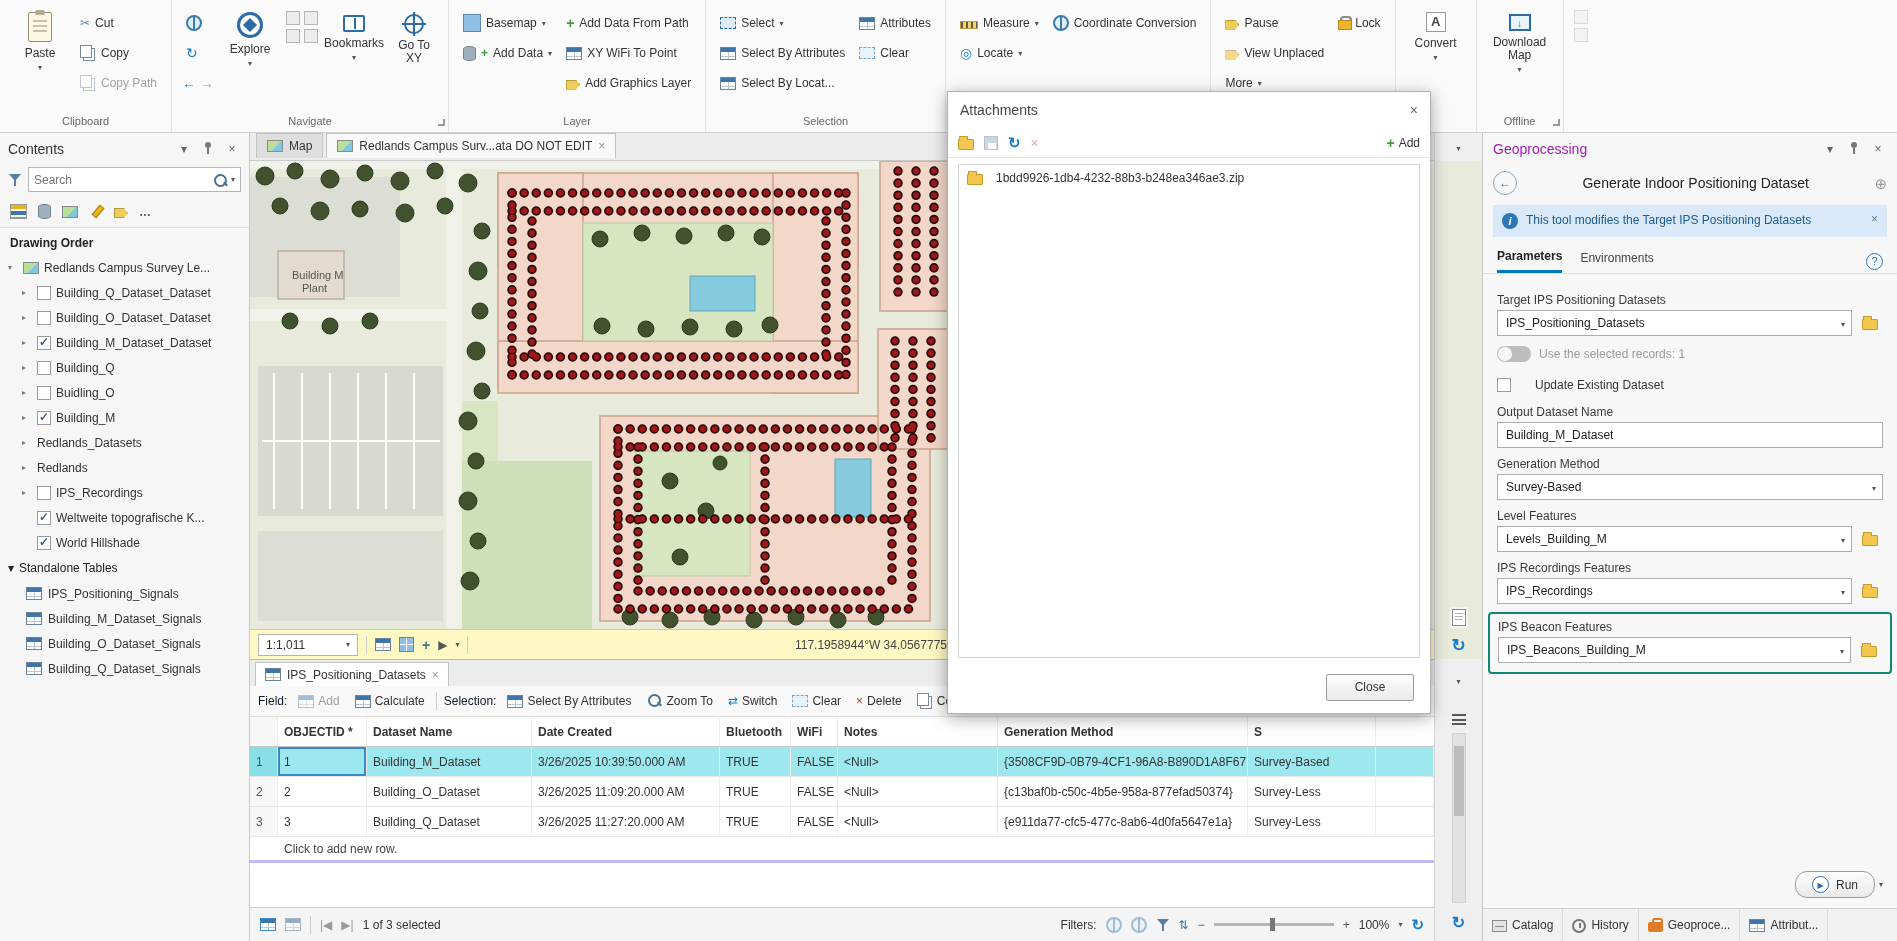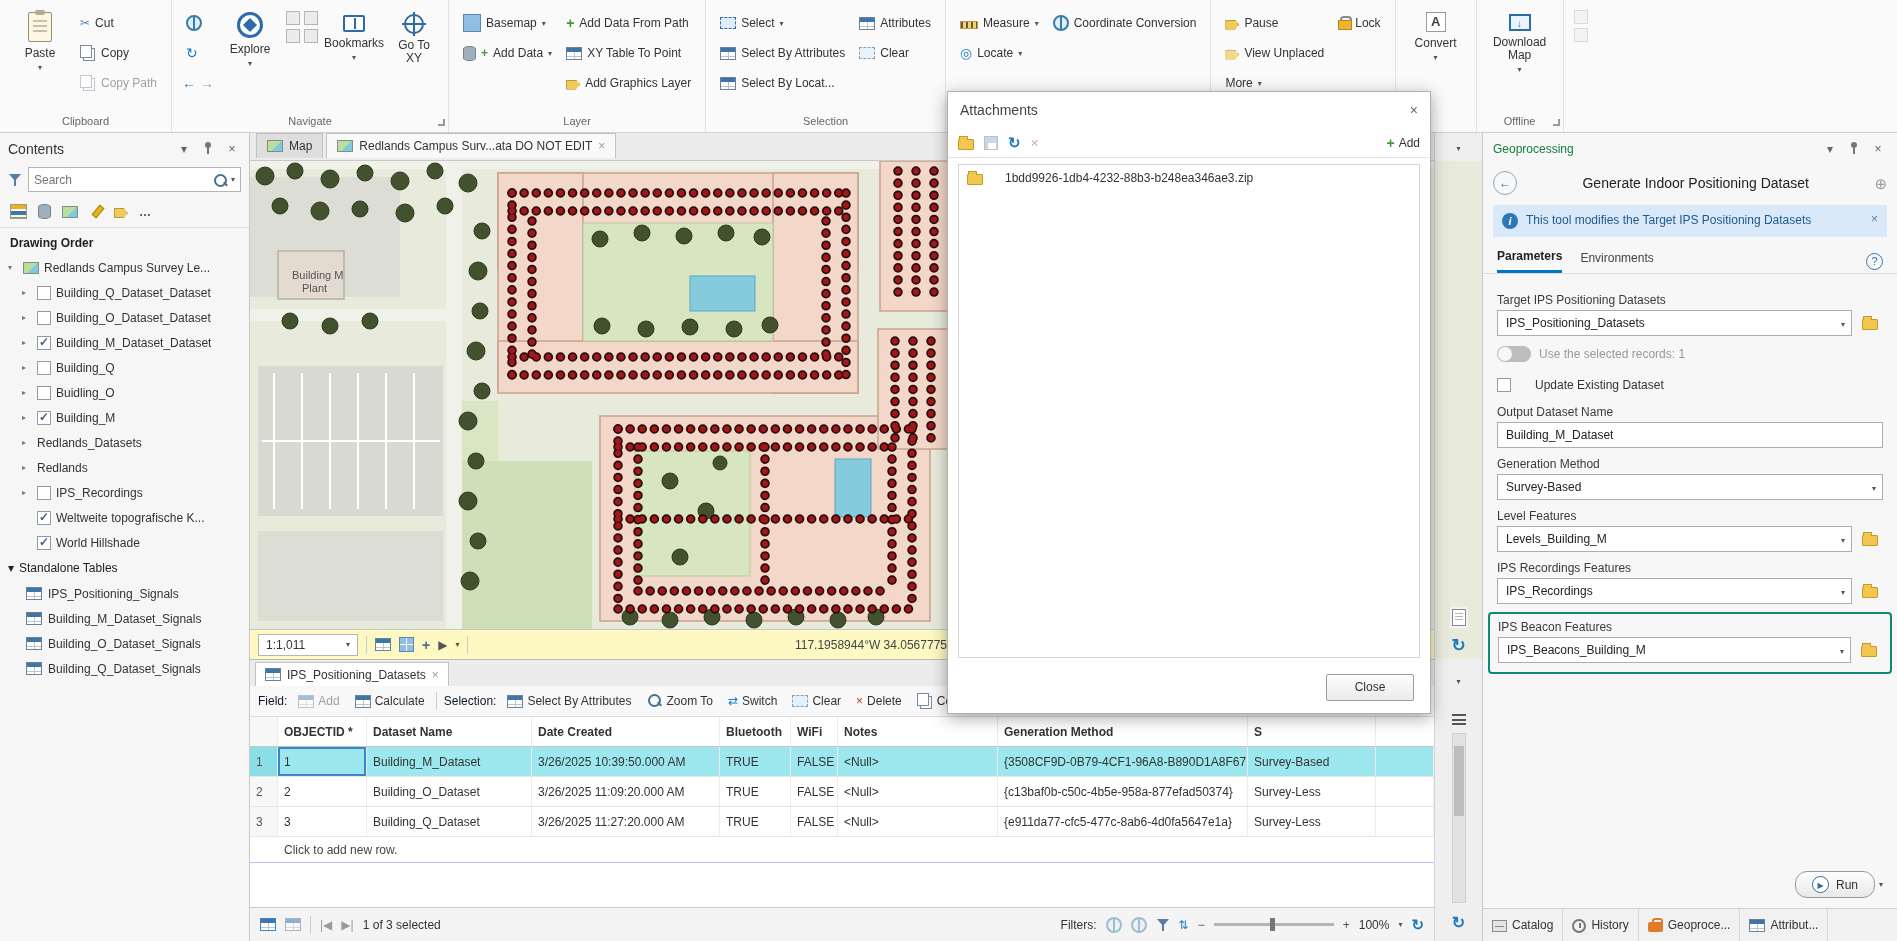--- a/index.html
+++ b/index.html
@@ -151,36 +151,36 @@
 .tbtn{display:flex;align-items:center;gap:4px;cursor:pointer;padding:2px 4px;border-radius:2px}
 .tblabel{font-weight:normal;color:#0f172a}
 .grid{overflow:hidden}
 .trow{display:grid;grid-template-columns:28px 89px 165px 188px 71px 47px 160px 250px 128px 58px;height:30px;border-bottom:1px solid #e6e6e6}
 .trow>div{padding:0 6px;display:flex;align-items:center;border-right:1px solid #ececec;overflow:hidden;white-space:nowrap}
 .trow.thead{height:30px;font-weight:bold;border-bottom:1px solid #c6c6c6}
 .trow .rowhdr{background:#f7f7f7;justify-content:flex-start;color:#555}
 .trow.sel>div{background:#9ce8ee}
 .trow.sel .rowhdr{background:#8adfe6}
 .trow .activecell{background:#cde6f9;box-shadow:inset 0 0 0 2px #3a87c8}
-.addrow{height:26px;display:flex;align-items:center;padding-left:34px;color:#444;border-bottom:1px solid #c4b5fd;cursor:pointer}
+.addrow{height:26px;display:flex;align-items:center;padding-left:34px;color:#444;border-bottom:3px solid #c4b5fd;cursor:pointer}
 .tstatus{margin-top:auto;height:34px;display:flex;align-items:center;gap:9px;padding:0 10px;background:#f4f4f4;border-top:1px solid #ccc}
 .slidertrack{width:120px;height:3px;background:#b5b5b5;position:relative}
 .sliderknob{position:absolute;left:56px;top:-5px;width:5px;height:13px;background:#777}
 
 
 .strip{position:absolute;left:1434px;top:133px;width:48px;bottom:0;background:#efefef;border-left:1px solid #d5d5d5;z-index:3}
 .strip-map{position:absolute;left:0;right:0;top:28px;height:498px;background:#e8ebdc}
 .strip .abs{position:absolute;left:50%;transform:translateX(-50%)}
 .sbar{position:absolute;left:50%;transform:translateX(-50%);width:14px;background:#e2e2e2;border:1px solid #d0d0d0}
 .sthumb{position:absolute;left:1px;right:1px;background:#bdbdbd}
 
 
 .gp{position:absolute;left:1482px;top:133px;width:415px;bottom:0;background:#f7f7f7;border-left:1px solid #c8c8c8;display:flex;flex-direction:column;z-index:4}
 .gp-head{display:flex;align-items:center;height:32px;padding:0 10px;gap:6px}
-.gp-title{font-size:12px;color:#15803d;flex:1}
+.gp-title{font-size:14px;color:#a21caf;flex:1}
 .gp-toolrow{display:flex;align-items:center;height:36px;padding:0 10px;gap:10px}
 .backcirc{width:24px;height:24px;border:1px solid #8aa8c0;border-radius:50%;display:flex;align-items:center;justify-content:center;color:#2d6ca8;cursor:pointer;flex:none}
 .gp-toolname{font-size:14px;color:#222;flex:1;text-align:center;white-space:nowrap;overflow:hidden}
 .infobox{display:flex;align-items:flex-start;gap:8px;background:#d9e9f9;margin:4px 10px;padding:8px 9px;color:#1d5a8f}
 .infoi{width:16px;height:16px;border-radius:50%;background:#2d77b8;color:#fff;font-weight:bold;font-style:italic;text-align:center;line-height:16px;flex:none;font-size:11px}
 .gp-tabs{display:flex;align-items:center;gap:18px;padding:8px 14px 0;border-bottom:1px solid #ddd}
 .gptab{padding-bottom:7px;cursor:pointer;color:#444}
 .gptab.active{font-weight:bold;color:#222;border-bottom:3px solid #0079c1}
 .qcirc{margin-left:auto;width:17px;height:17px;border-radius:50%;border:1px solid #2d77b8;color:#2d77b8;text-align:center;line-height:15px;font-size:11px;cursor:pointer}
 .gp-body{flex:1;display:flex;flex-direction:column;padding:10px 14px 0;overflow:hidden}
@@ -200,21 +200,21 @@
 .gp-bottomtabs{height:33px;border-top:1px solid #d0d0d0;background:#f1f1f1;display:flex;align-items:stretch}
 .gpbt{display:flex;align-items:center;gap:5px;padding:0 9px;border-right:1px solid #d8d8d8;cursor:pointer;white-space:nowrap;overflow:hidden}
 
 
 .dlg{position:absolute;left:947px;top:91px;width:484px;height:623px;background:#fff;border:1px solid #b0b0b0;box-shadow:0 4px 16px rgba(0,0,0,.35);z-index:50;display:flex;flex-direction:column}
 .dlg-title{display:flex;align-items:center;height:36px;padding:0 12px;font-size:14px;color:#444}
 .dlg-title .x{margin-left:auto;cursor:pointer;color:#666;font-size:14px}
 .dlg-toolbar{display:flex;align-items:center;height:30px;padding:0 10px;gap:10px;border-bottom:1px solid #e5e5e5}
 .dlg-add{margin-left:auto;display:flex;align-items:center;gap:4px;cursor:pointer;color:#333}
 .dlg-list{flex:1;margin:6px 10px;border:1px solid #d5d5d5;background:#fff;overflow:hidden}
-.dlg-item{display:flex;align-items:center;gap:22px;height:25px;padding:0 8px;cursor:pointer}
+.dlg-item{display:flex;align-items:center;gap:13px;height:25px;padding:0 8px;cursor:pointer}
 .dlg-footer{display:flex;justify-content:flex-end;padding:10px 16px 12px}
 .btn{height:27px;min-width:88px;background:linear-gradient(#fdfdfd,#ebebeb);border:1px solid #9a9a9a;border-radius:2px;text-align:center;line-height:25px;cursor:pointer;color:#333}
 </style>
 </head>
 <body>
 
 <div class="app">
 
   <div class="ribbon">
     <div class="rgroup">
@@ -292,21 +292,21 @@
             <span class="caret">▾</span>
           </div>
       </div>
       <div class="rcol">
         <div class="rsmall">
             <span class="u green" style="font-weight:bold;font-size:14px">+</span>
             <span>Add Data From Path</span>
           </div>
         <div class="rsmall">
             <span class="gi g-table"></span>
-            <span>XY Table To Point</span>
+            <span>XY WiFi To Point</span>
           </div>
         <div class="rsmall">
             <span class="gi g-tag"></span>
             <span>Add Graphics Layer</span>
           </div>
       </div>
       <div class="rgroup-label">Layer</div>
     </div>
 
     <div class="rgroup">

